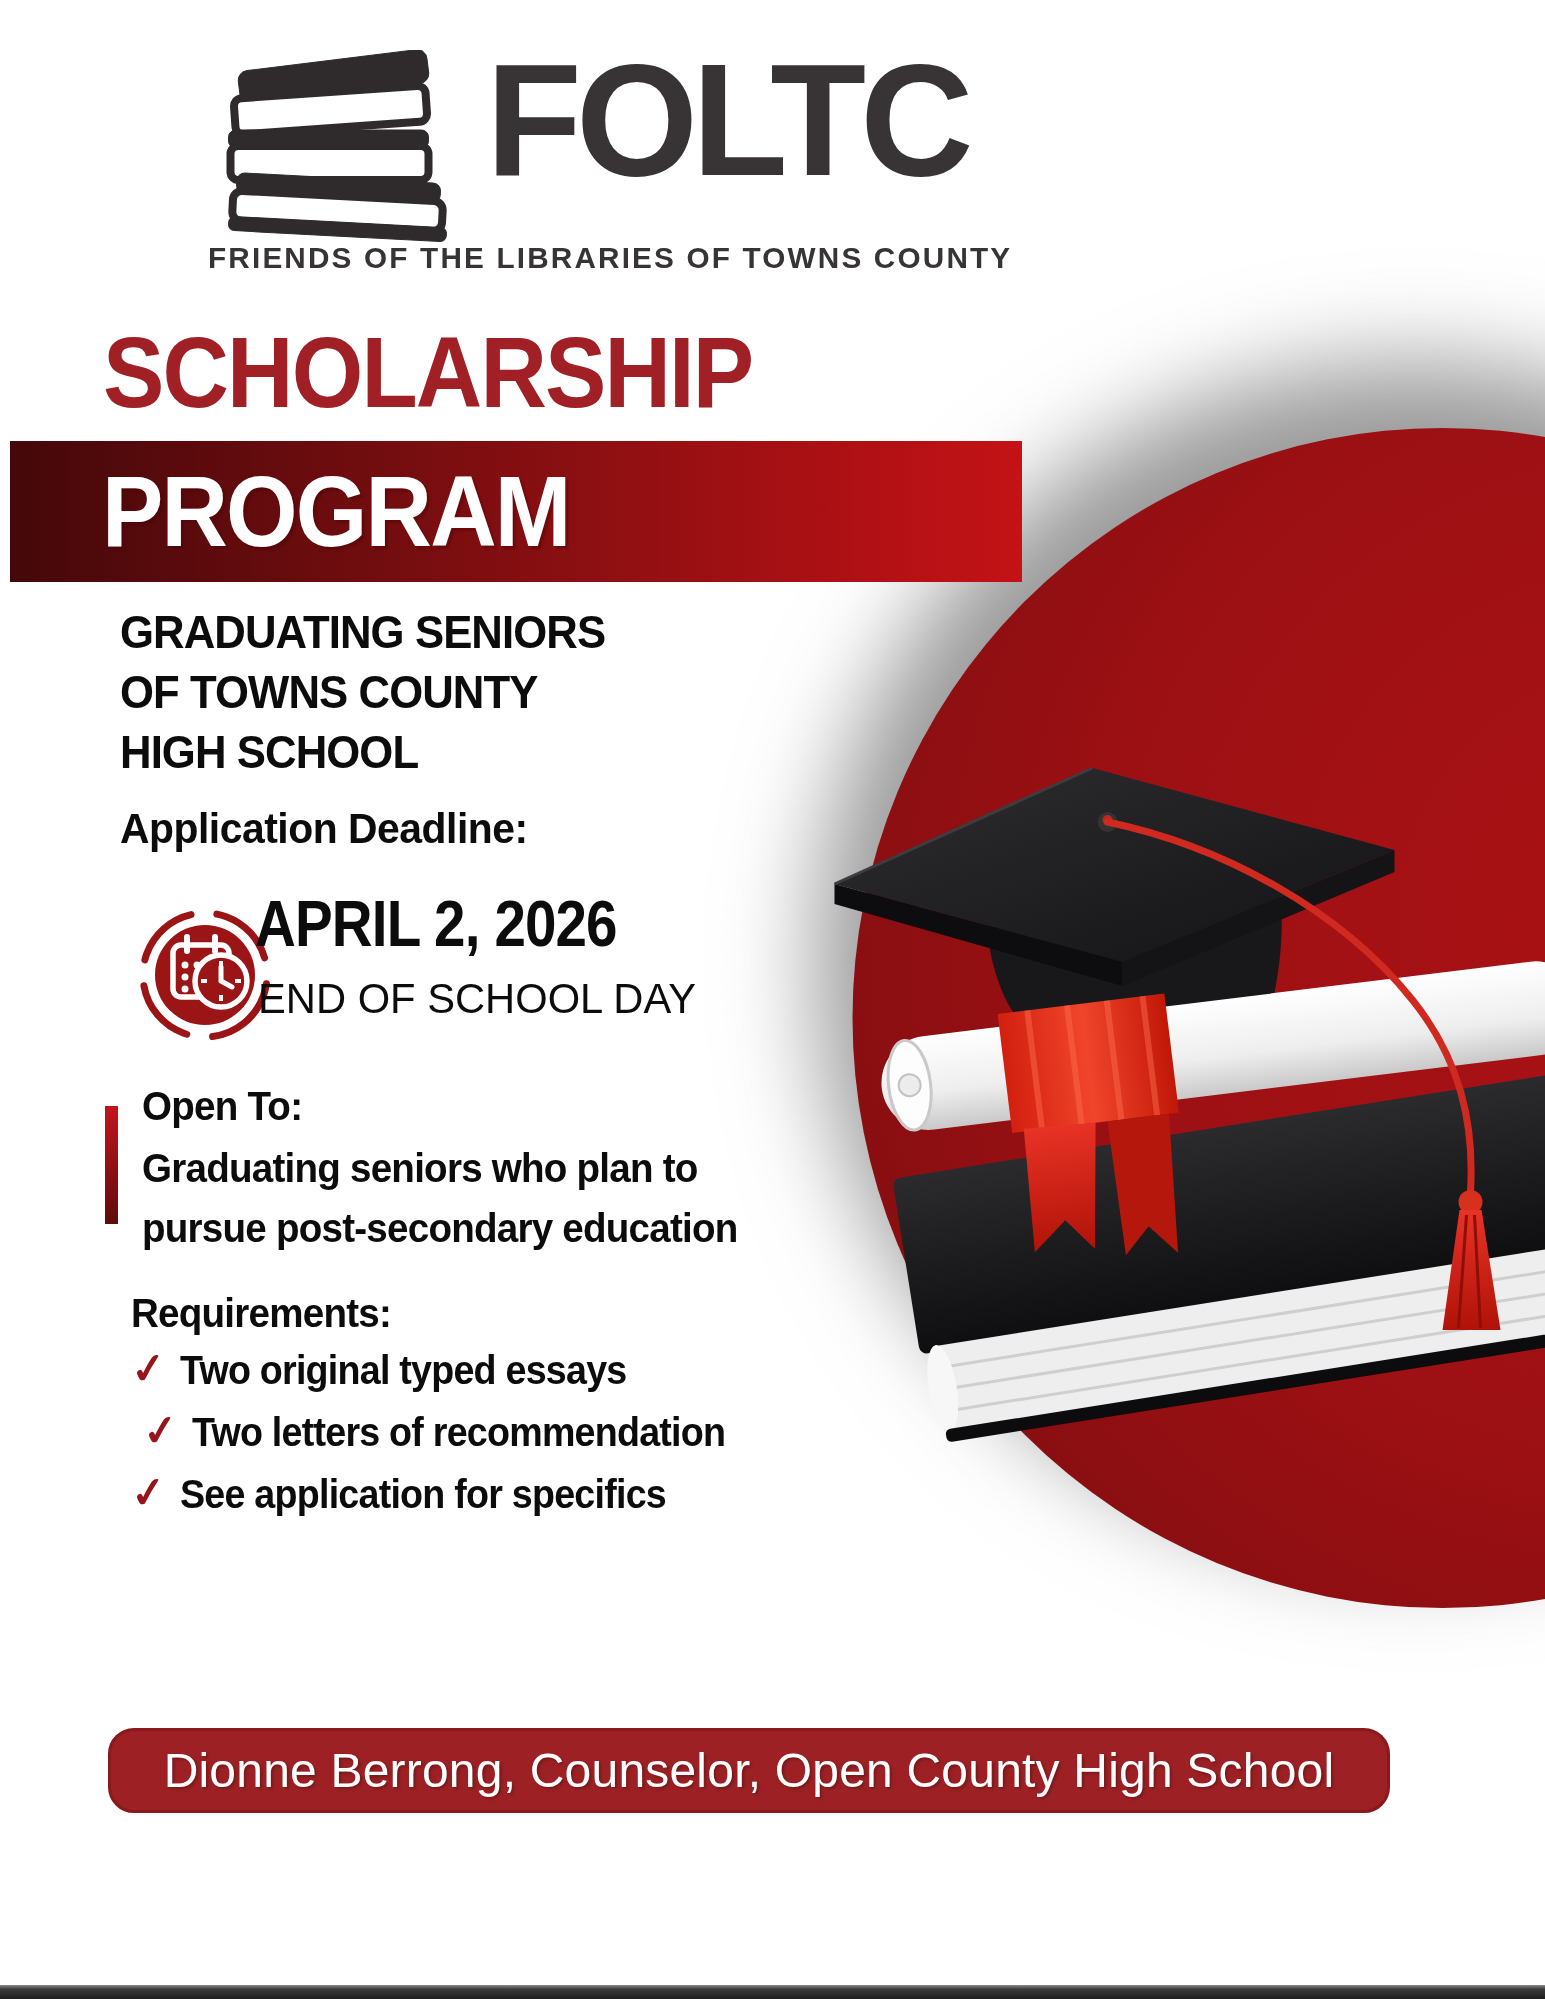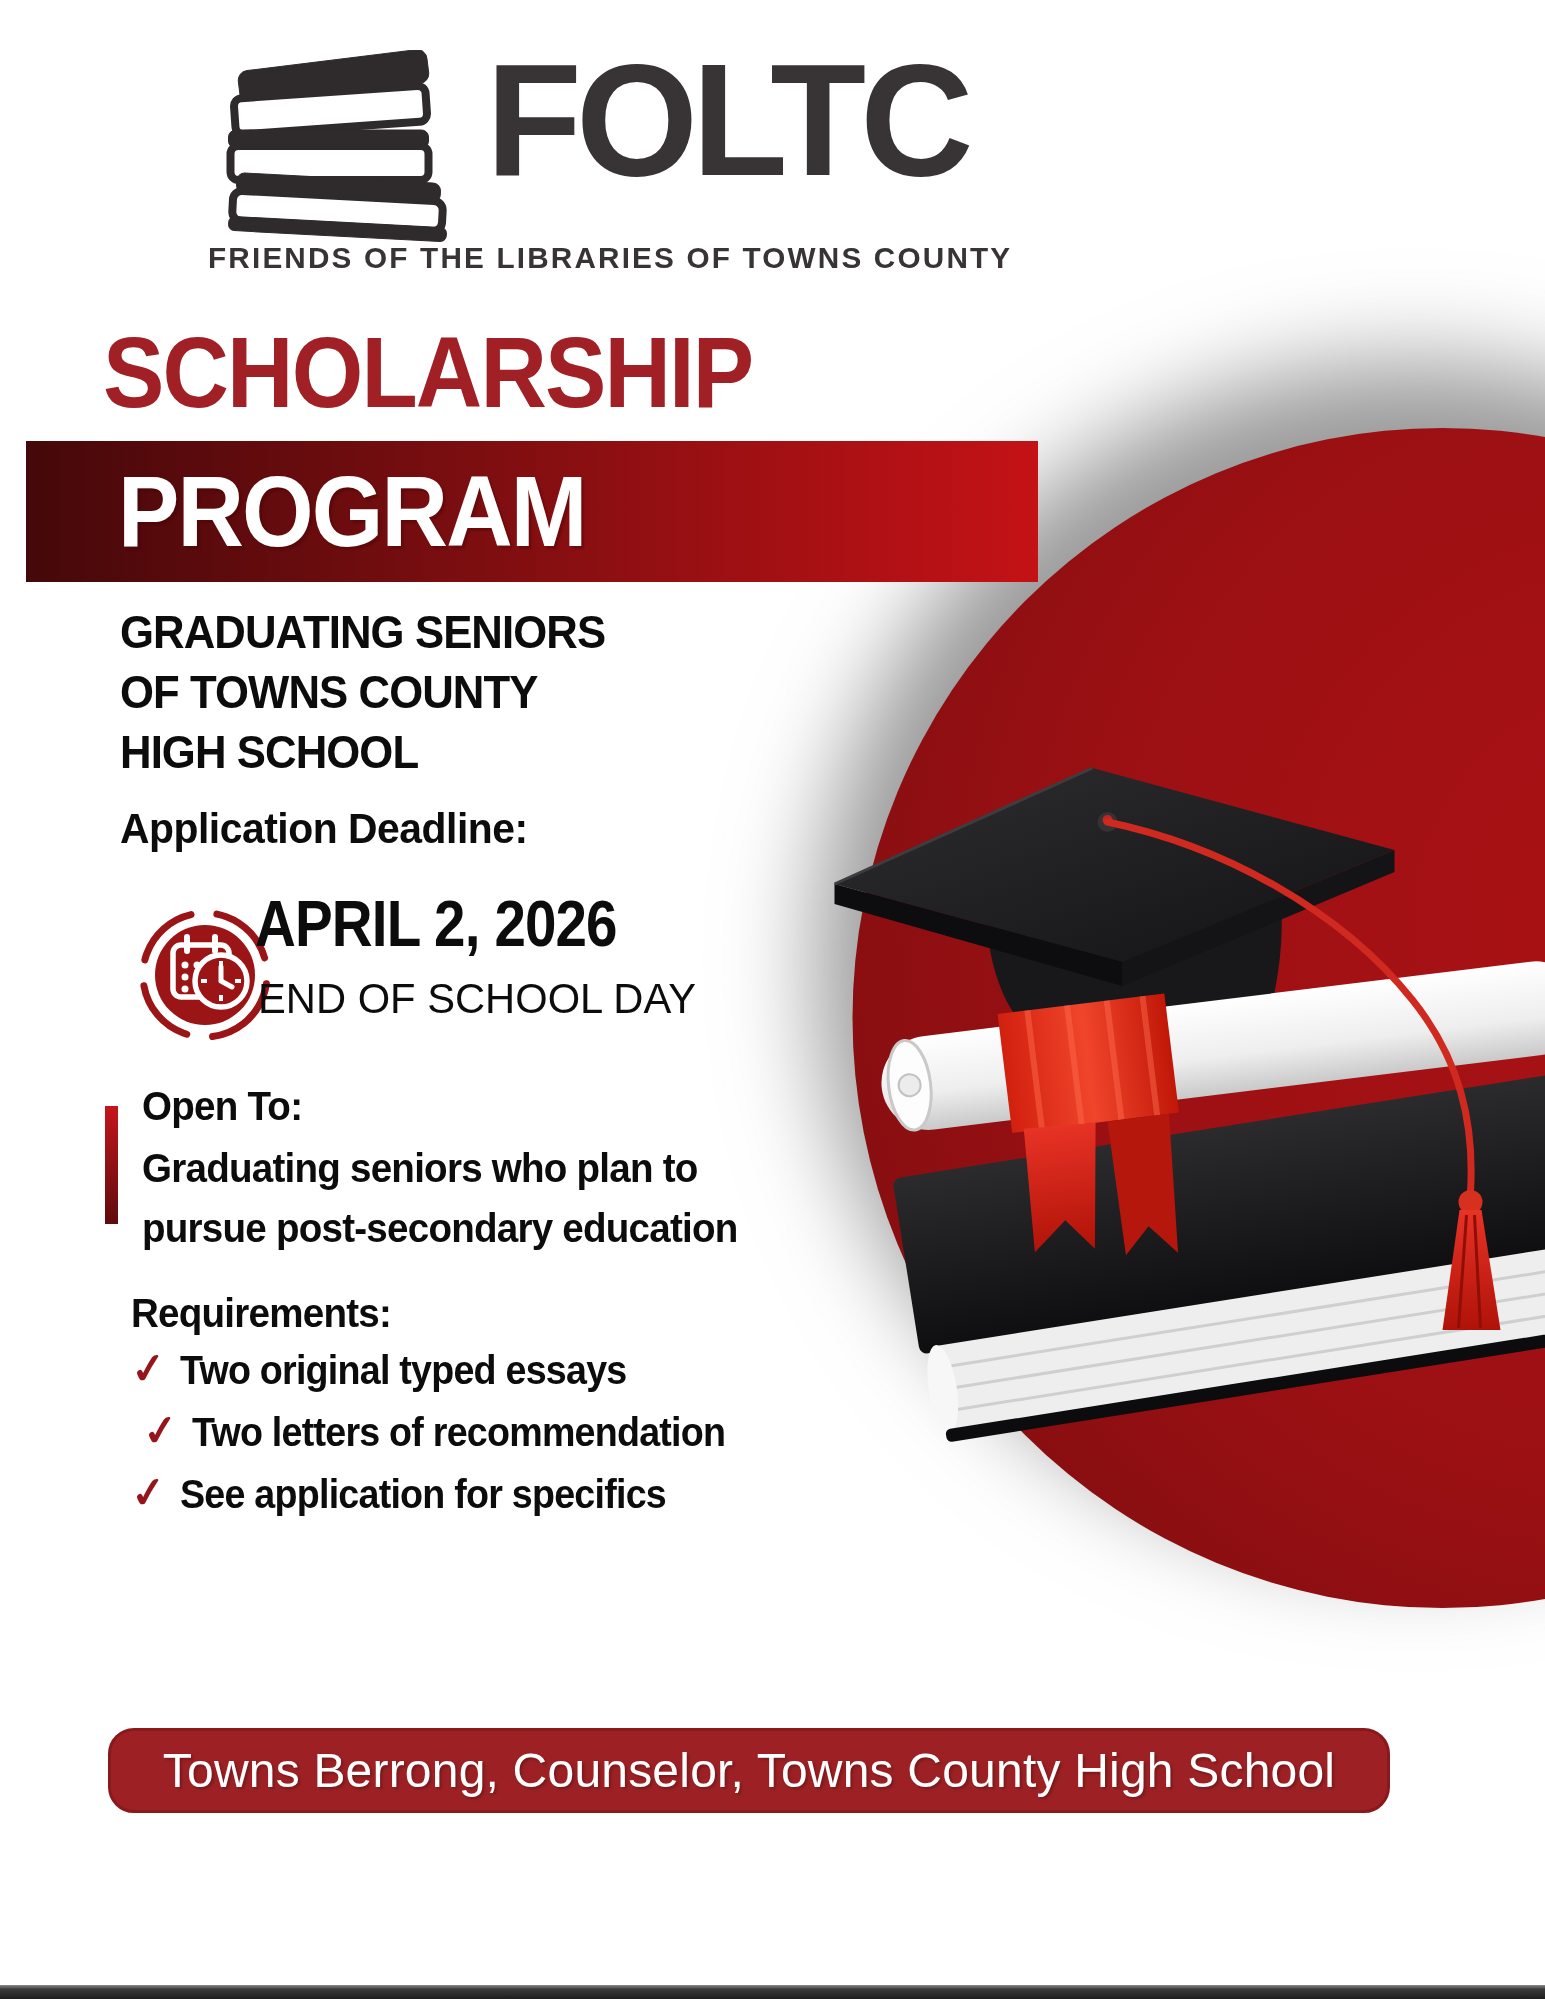--- a/index.html
+++ b/index.html
@@ -21,21 +21,21 @@
     letter-spacing:2.2px;transform:scaleX(0.99);transform-origin:left top;z-index:2;white-space:nowrap;
   }
   
   .scholarship{
     left:103px;top:318px;font-size:100px;line-height:1.08;font-weight:bold;color:#A02025;
     letter-spacing:-2px;transform:scaleX(0.92);transform-origin:left top;z-index:2;white-space:nowrap;
   }
   .program-bar{
     left:10px;top:441px;width:1012px;height:141px;z-index:2;
     background:linear-gradient(90deg,#45080A 0%,#7d0e10 45%,#C41216 100%);
-    display:flex;align-items:center;margin-left:16px;
+    display:flex;align-items:center;
   }
   .program-word{
     margin-left:92px;font-size:100px;font-weight:bold;color:#ffffff;letter-spacing:-2px;
     transform:scaleX(0.92);transform-origin:left center;white-space:nowrap;
     text-shadow:3px 3px 2px rgba(70,0,0,0.35);
   }
   
   .audience{
     left:120px;top:602px;font-size:47px;line-height:60px;font-weight:bold;color:#0c0c0c;
     letter-spacing:-1px;transform:scaleX(0.93);transform-origin:left top;z-index:2;white-space:nowrap;
@@ -248,17 +248,17 @@
       <span class="check">✓</span>
       <span class="req-text">Two letters of recommendation</span>
     </div>
     <div class="req-item">
       <span class="check">✓</span>
       <span class="req-text">See application for specifics</span>
     </div>
   </div>
 
   <div class="abs contact-bar">
-    <span class="contact-text">Towns Berrong, Counselor, Towns County High School</span>
+    <span class="contact-text">Dionne Berrong, Counselor, Open County High School</span>
   </div>
 
   <div class="abs footer-strip"></div>
 </div>
 
 </body></html>

